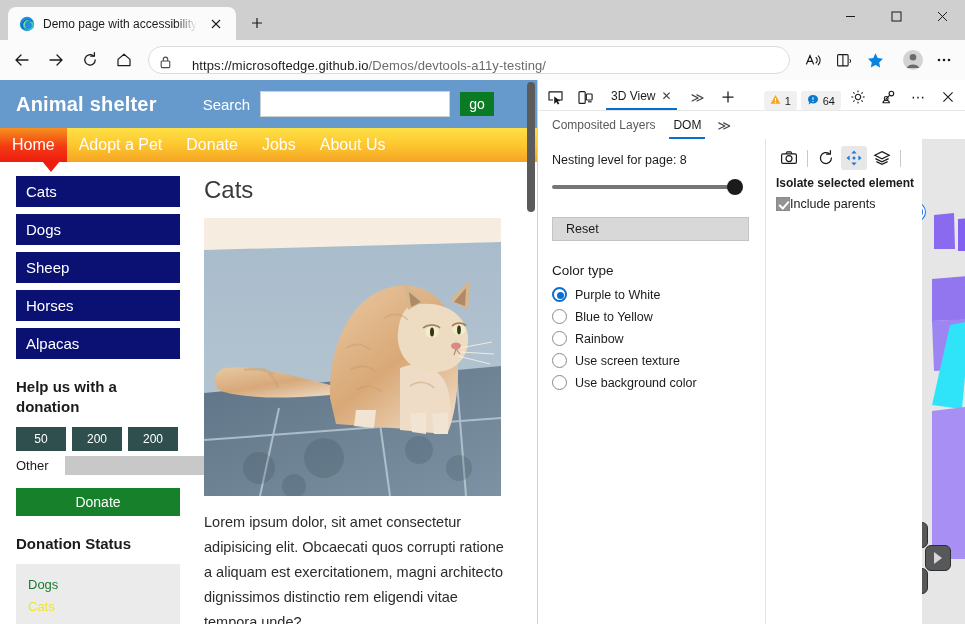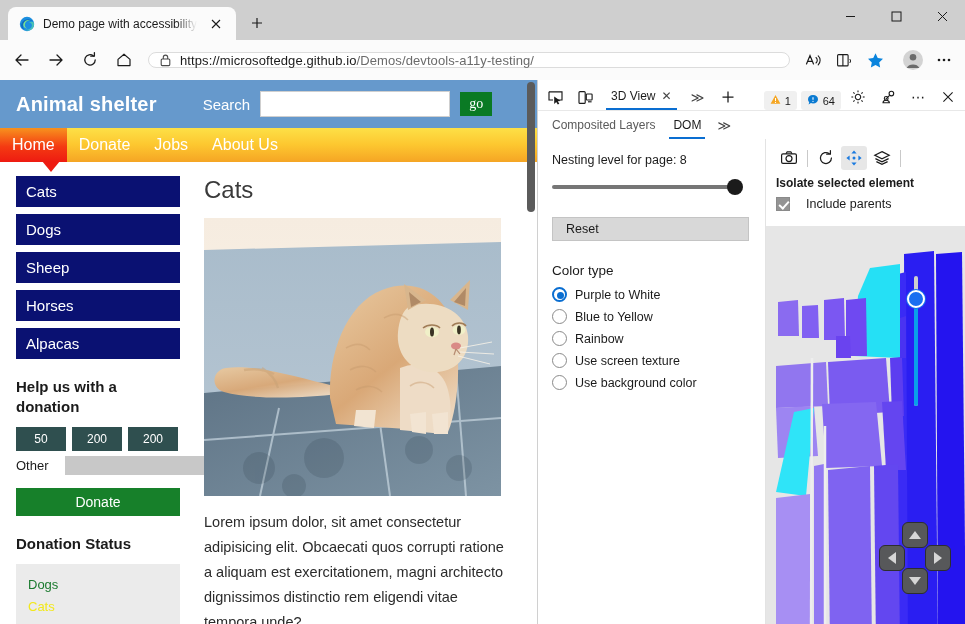--- a/index.html
+++ b/index.html
@@ -32,41 +32,41 @@
   }
   .tab-close { width: 22px; height: 22px; display: flex; align-items: center; justify-content: center; border-radius: 4px; flex: 0 0 22px; }
   .newtab { width: 30px; height: 30px; display: flex; align-items: center; justify-content: center; margin-left: 6px; margin-bottom: 2px; border-radius: 5px; }
 
   .wincontrols { display: flex; height: 40px; }
   .wincontrol { width: 46px; height: 33px; display: flex; align-items: center; justify-content: center; }
 
   .toolbar { height: 40px; background: #fbfbfb; display: flex; align-items: center; padding: 0 6px; gap: 2px; }
   .navbtn { width: 32px; height: 32px; display: flex; align-items: center; justify-content: center; border-radius: 5px; flex: 0 0 32px; }
   .omnibox {
-    flex: 1; height: 16px; background: #fff; border: 1px solid #dcdcdc; border-radius: 14px;
-    display: flex; align-items: flex-start; padding: 0 10px; gap: 8px; margin: 0 6px;
+    flex: 1; height: 28px; background: #fff; border: 1px solid #dcdcdc; border-radius: 14px;
+    display: flex; align-items: flex-end; padding: 0 10px; gap: 20px; margin: 0 6px;
   }
   .omnibox .url { font-size: 13px; color: #6b6b6b; letter-spacing: .1px; white-space: nowrap; }
   .omnibox .url b { color: #1b1b1b; font-weight: 400; }
   .tb-actions { display: flex; align-items: center; gap: 1px; }
   .tb-actions .navbtn { width: 30px; height: 30px; flex: 0 0 30px; }
   .tb-sep { width: 6px; }
 
   
   .content { flex: 1; display: flex; background: #fff; overflow: hidden; }
 
   
   .page { width: 537px; position: relative; background: #fff; overflow: hidden; display: flex; flex-direction: column; }
   .page-scroll { position: absolute; right: 2px; top: 2px; width: 8px; height: 130px; background: #5b5b5b; border-radius: 4px; z-index: 5; }
 
   .site-header { background: #6699cc; height: 48px; display: flex; align-items: center; padding: 0 0 0 16px; gap: 10px; }
   .site-title { font-size: 20px; color: #fff; font-weight: 700; letter-spacing: .2px; }
   .search-label { font-size: 15px; color: #fff; margin-left: 36px; }
   .search-input { width: 190px; height: 26px; background: #fff; border: 1px solid #cfcfcf; }
-  .go-btn { background: #0a7a24; color: #fff; font-size: 14px; padding: 4px 9px; border: none; line-height: 16px; font-family: Liberation Serif, serif; }
+  .go-btn { background: #0a7a24; color: #fff; font-size: 14px; padding: 4px 9px; border: none; line-height: 16px; }
 
   .site-nav { height: 34px; background: linear-gradient(to bottom, #fde047 0%, #fdc830 48%, #f5a524 100%); display: flex; align-items: stretch; position: relative; }
   .nav-item { font-size: 16px; color: #fff; display: flex; align-items: center; padding: 0 12px; font-weight: 400; position: relative; }
   .nav-item.active { background: linear-gradient(to bottom, #f7921e 0%, #f43a12 55%, #ee1b11 100%); font-weight: 400; }
   .nav-pointer { position: absolute; left: 42px; bottom: -10px; width: 0; height: 0; border-left: 9px solid transparent; border-right: 9px solid transparent; border-top: 11px solid #ee1b11; }
 
   .page-body { flex: 1; display: flex; background: #fff; overflow: hidden; }
   .page-aside { width: 196px; padding: 14px 16px 0 16px; background: #fff; }
   .animal-btn { background: #0a1172; color: #fff; font-size: 15px; padding: 7px 10px; margin-bottom: 7px; }
   .aside-h { font-size: 15px; font-weight: bold; color: #1b1b1b; margin: 18px 0 10px 0; line-height: 20px; }
@@ -108,28 +108,28 @@
   .slider-track { position: absolute; left: 0; right: 14px; top: 6px; height: 4px; background: #767676; border-radius: 2px; }
   .slider-thumb { position: absolute; right: 6px; top: 0; width: 16px; height: 16px; border-radius: 50%; background: #1b1b1b; }
   .reset-btn { background: #d8d8d8; border: 1px solid #c4c4c4; font-size: 12.5px; color: #1b1b1b; padding: 4px 13px; }
   .colortype-h { font-size: 13.5px; color: #1b1b1b; margin: 22px 0 9px 0; }
   .radio-row { display: flex; align-items: center; gap: 8px; margin-bottom: 7px; }
   .radio { width: 15px; height: 15px; border-radius: 50%; border: 1.4px solid #8a8a8a; background: #fff; flex: 0 0 15px; position: relative; }
   .radio.sel { border-color: #0a6ed1; border-width: 2px; }
   .radio.sel::after { content: ""; position: absolute; left: 3px; top: 3px; width: 7px; height: 7px; border-radius: 50%; background: #0a6ed1; }
   .radio-label { font-size: 12.5px; color: #1b1b1b; }
 
-  .dt-right { flex: 1; display: flex; flex-direction: column; background: #ec4899; position: relative; }
+  .dt-right { flex: 1; display: flex; background: #ec4899; position: relative; }
   .iso-panel { background: #fff; padding: 6px 8px 8px 10px; }
   .iso-toolbar { display: flex; align-items: center; gap: 2px; height: 26px; margin-bottom: 5px; }
   .iso-btn { width: 26px; height: 24px; display: flex; align-items: center; justify-content: center; border-radius: 3px; }
   .iso-btn.active { background: #e7e7e7; }
   .iso-sep { width: 1px; height: 17px; background: #c9c9c9; margin: 0 3px; }
   .iso-title { font-size: 12px; font-weight: bold; color: #1b1b1b; margin: 2px 0 7px 0; }
-  .chk-row { display: flex; align-items: center; gap: 16px; margin-bottom: 7px; }
+  .chk-row { display: flex; align-items: center; gap: 0; margin-bottom: 7px; }
   .chk { width: 14px; height: 14px; background: #949494; border: 1px solid #8a8a8a; flex: 0 0 14px; position: relative; }
   .chk::after { content: ""; position: absolute; left: 4px; top: 1px; width: 4px; height: 8px; border: solid #fff; border-width: 0 2px 2px 0; transform: rotate(42deg); }
   .chk-label { font-size: 12.5px; color: #1b1b1b; }
 
   .viz { flex: 1; position: relative; overflow: hidden; background: #e6e6e6; }
 
   .viz-slider { position: absolute; right: 47px; top: 50px; width: 4px; height: 130px; background: #cfcfcf; border-radius: 2px; }
   .viz-slider-fill { position: absolute; left: 0; top: 22px; width: 4px; height: 108px; background: #0aa0ea; border-radius: 2px; }
   .viz-slider-thumb { position: absolute; left: -7px; top: 14px; width: 18px; height: 18px; border-radius: 50%; background: #1a6ff0; border: 2px solid #fff; box-shadow: 0 0 0 1px #1a6ff0; }
 
@@ -271,20 +271,21 @@
 
       <div class="site-header">
         <span class="site-title">Animal shelter</span>
         <span class="search-label">Search</span>
         <input class="search-input" type="text" value="" style="">
         <button class="go-btn">go</button>
       </div>
 
       <div class="site-nav">
         <div class="nav-item active">Home</div>
+        <div class="nav-item">Adopt a Pet</div>
         <div class="nav-item">Donate</div>
         <div class="nav-item">Jobs</div>
         <div class="nav-item">About Us</div>
         <div class="nav-pointer"></div>
       </div>
 
       <div class="page-body">
         <div class="page-aside">
           <div class="animal-btn">Cats</div>
           <div class="animal-btn">Dogs</div>

